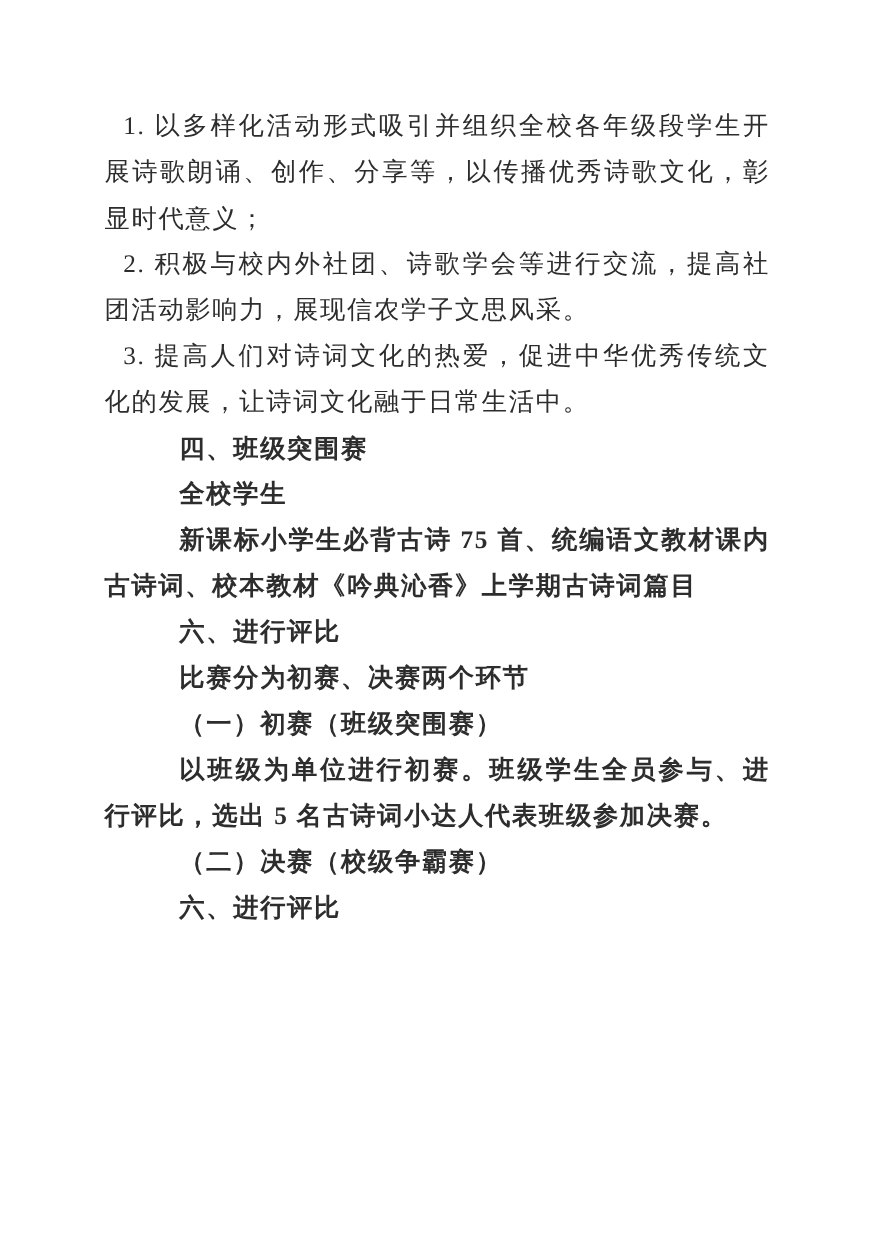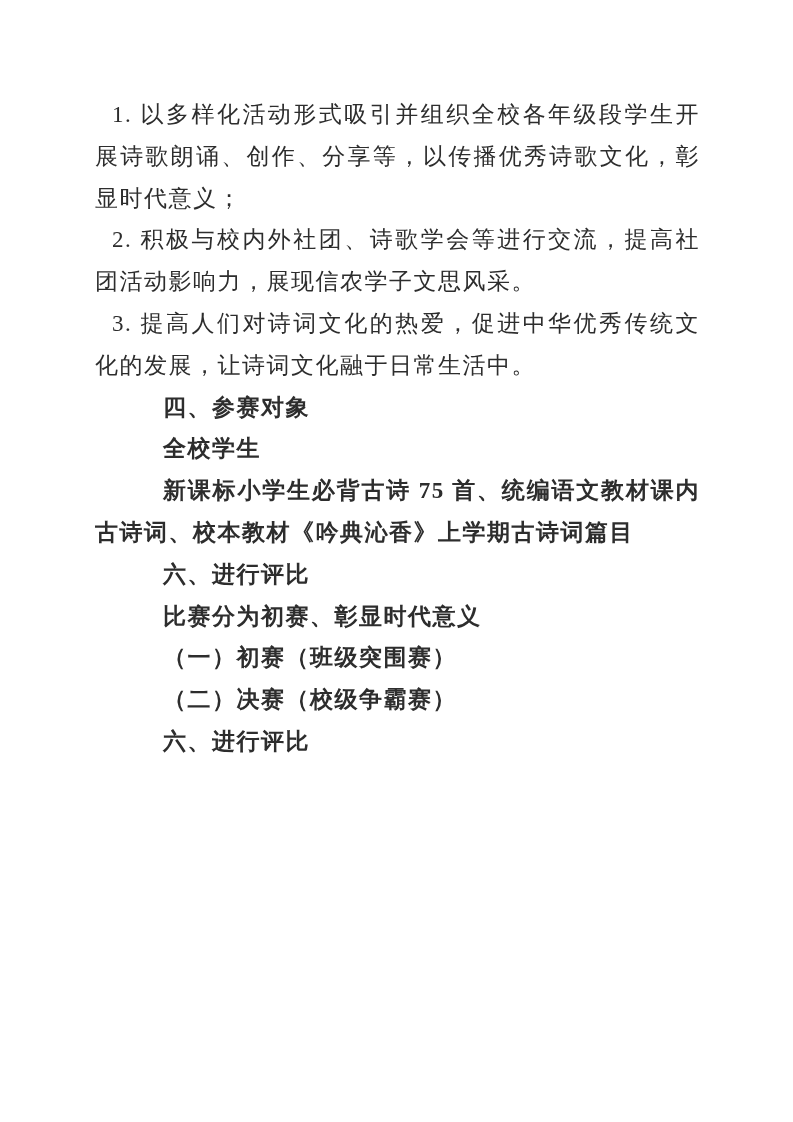--- a/index.html
+++ b/index.html
@@ -44,21 +44,22 @@
     font-weight: bold;
   }
 </style>
 </head>
 <body>
 
 <div class="page">
   <p class="li">1. 以多样化活动形式吸引并组织全校各年级段学生开展诗歌朗诵、创作、分享等，以传播优秀诗歌文化，彰显时代意义；</p>
   <p class="li">2. 积极与校内外社团、诗歌学会等进行交流，提高社团活动影响力，展现信农学子文思风采。</p>
   <p class="li">3. 提高人们对诗词文化的热爱，促进中华优秀传统文化的发展，让诗词文化融于日常生活中。</p>
-  <p class="h">四、参赛对象</p>
+  <p class="h">四、班级突围赛</p>
   <p class="p">全校学生</p>
   <p class="p">新课标小学生必背古诗 75 首、统编语文教材课内古诗词、校本教材《吟典沁香》上学期古诗词篇目</p>
   <p class="h">六、进行评比</p>
-  <p class="p">比赛分为初赛、彰显时代意义</p>
+  <p class="p">比赛分为初赛、决赛两个环节</p>
   <p class="p">（一）初赛（班级突围赛）</p>
+  <p class="p">以班级为单位进行初赛。班级学生全员参与、进行评比，选出 5 名古诗词小达人代表班级参加决赛。</p>
   <p class="p">（二）决赛（校级争霸赛）</p>
   <p class="p">六、进行评比</p>
 </div>
 
 </body></html>

